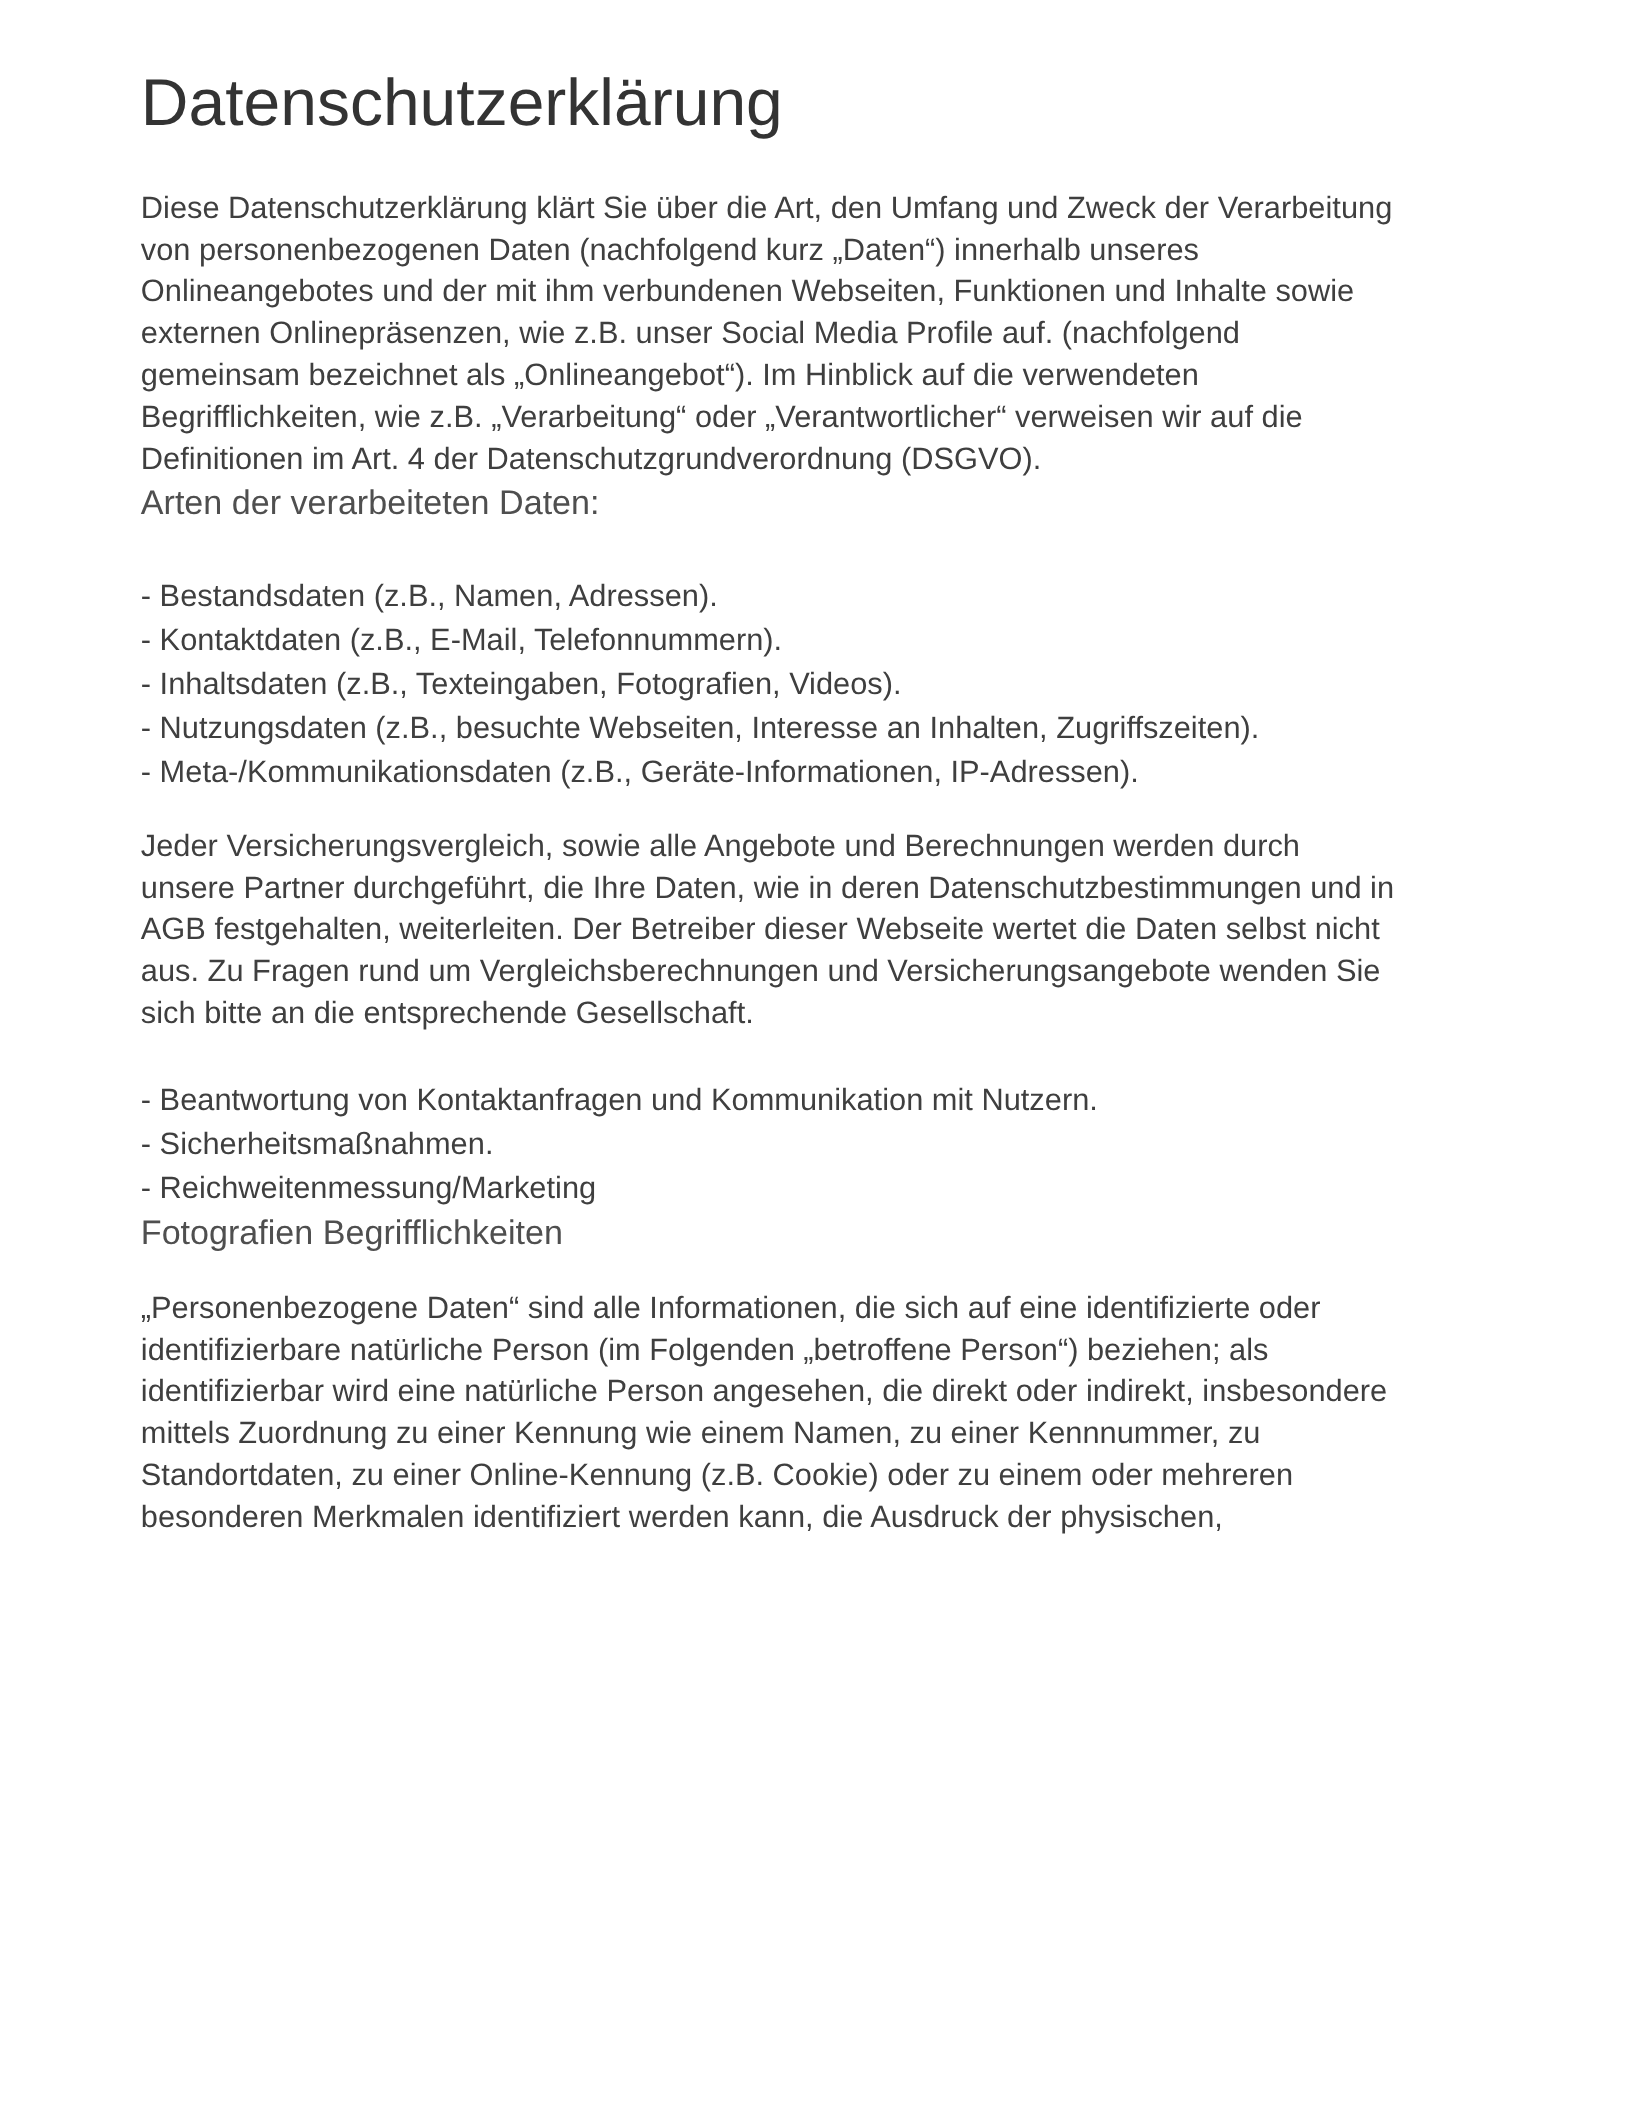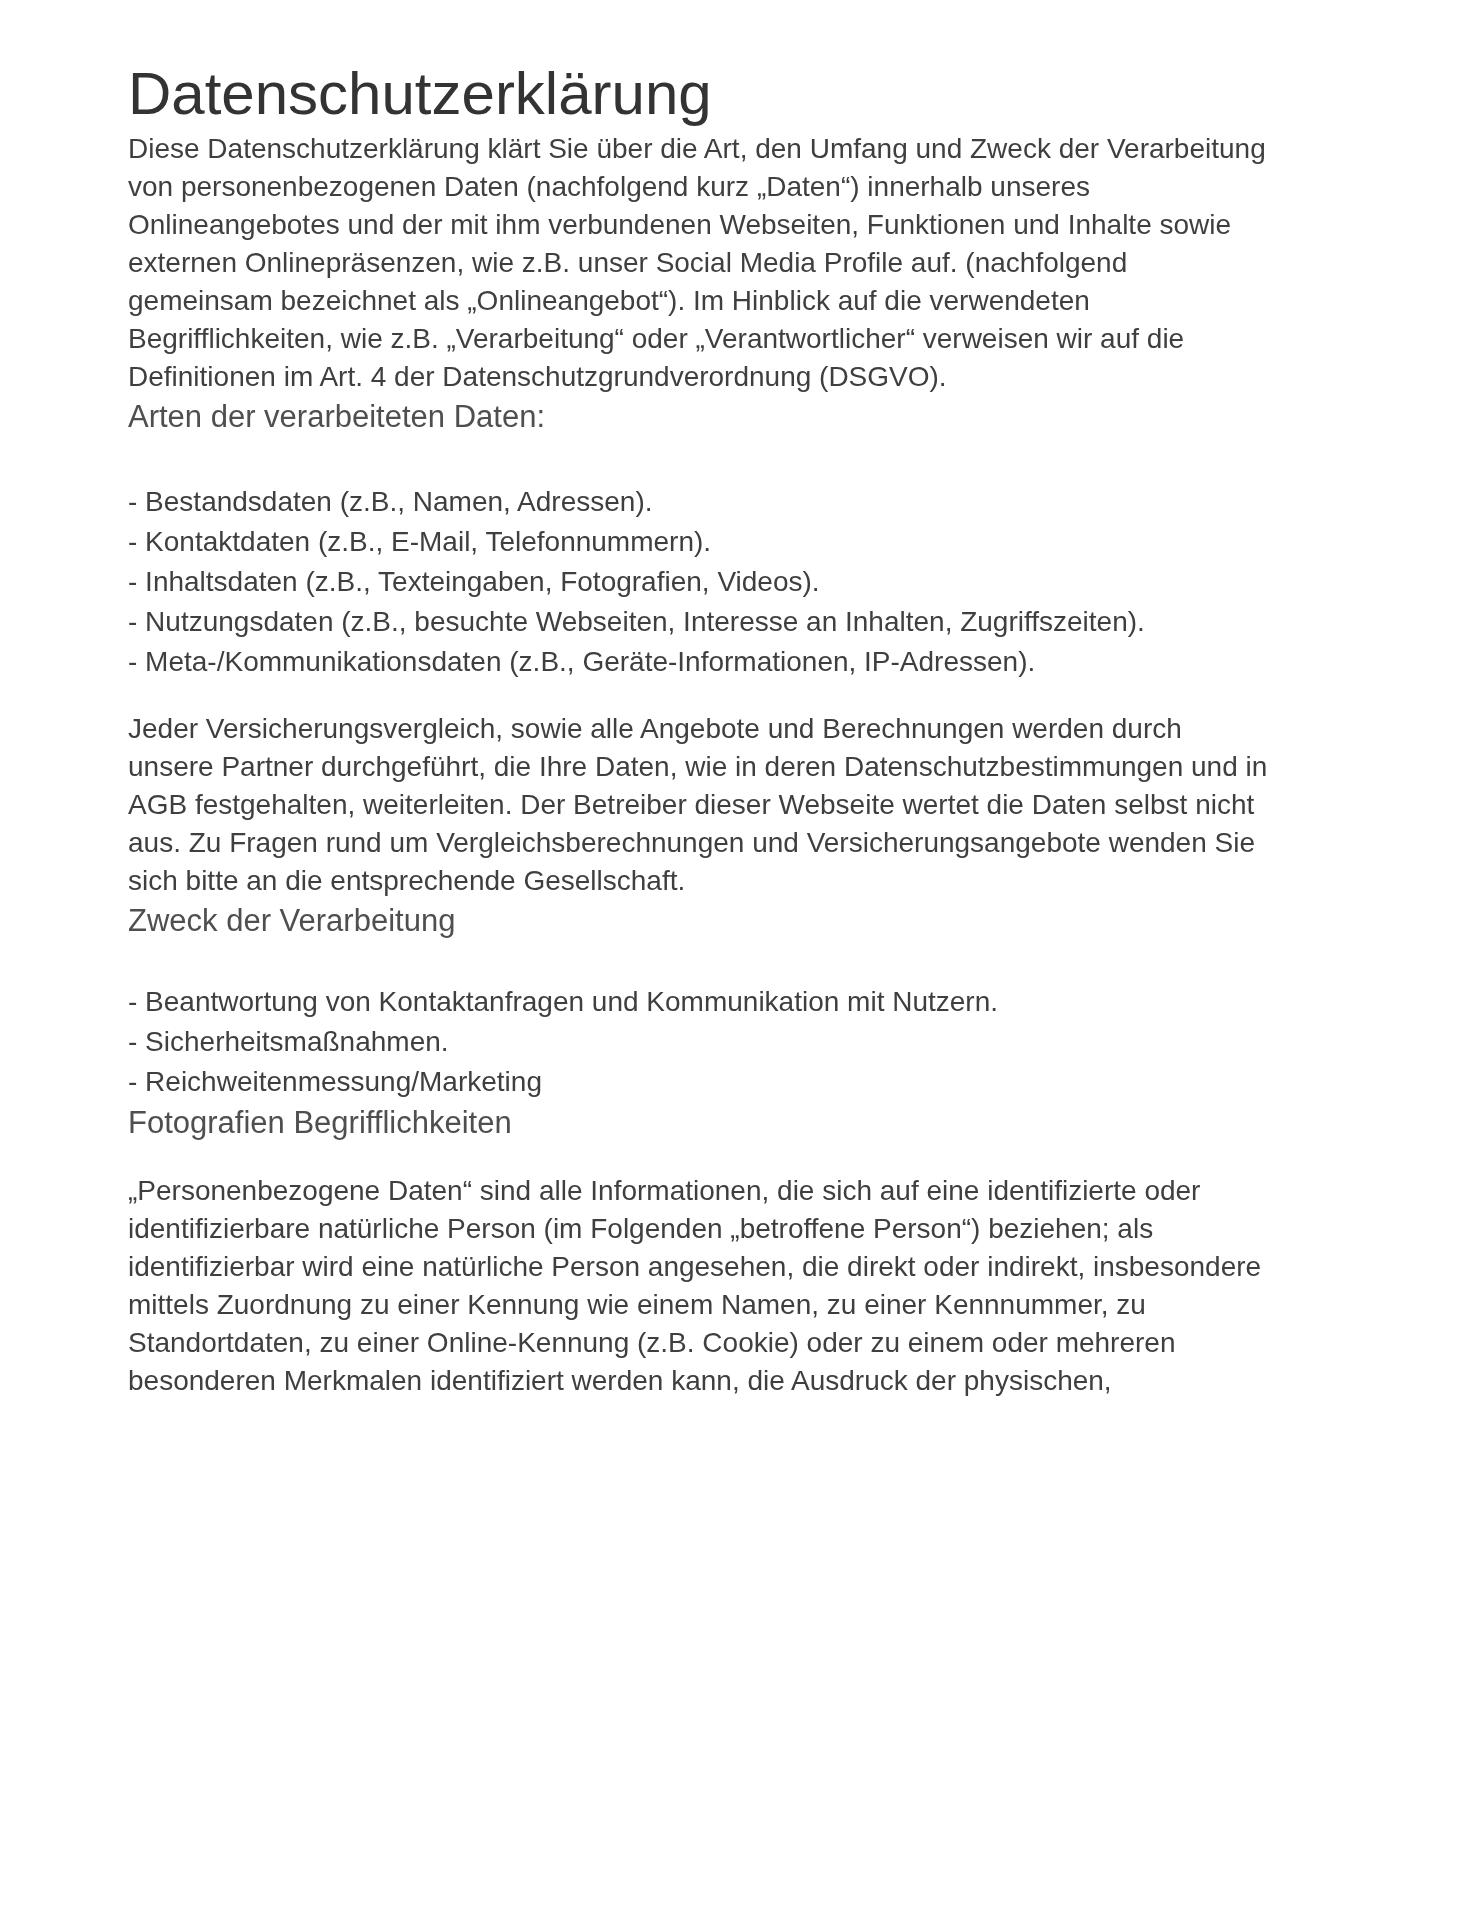--- a/index.html
+++ b/index.html
@@ -28,20 +28,21 @@
     margin: 58px 0 0 0;
   }
   .body-text {
     font-size: 28px;
     line-height: 38px;
     font-weight: 400;
     color: var(--body-text, #3f3f3f);
     margin: 0;
   }
   .intro {
+    margin-top: 40px;
   }
   h2.section-heading {
     font-size: 31px;
     line-height: 42px;
     font-weight: 400;
     color: var(--heading-text, #4f4f4f);
     margin: 0;
   }
   .h2-data-types { margin-top: 122px; }
   .h2-purpose   { margin-top: 116px; }
@@ -70,21 +71,20 @@
   <div class="item-list">
     <div class="body-text list-item">- Bestandsdaten (z.B., Namen, Adressen).</div>
     <div class="body-text list-item">- Kontaktdaten (z.B., E-Mail, Telefonnummern).</div>
     <div class="body-text list-item">- Inhaltsdaten (z.B., Texteingaben, Fotografien, Videos).</div>
     <div class="body-text list-item">- Nutzungsdaten (z.B., besuchte Webseiten, Interesse an Inhalten, Zugriffszeiten).</div>
     <div class="body-text list-item">- Meta-/Kommunikationsdaten (z.B., Geräte-Informationen, IP-Adressen).</div>
   </div>
 
   <p class="body-text partner-note">Jeder Versicherungsvergleich, sowie alle Angebote und Berechnungen werden durch unsere Partner durchgeführt, die Ihre Daten, wie in deren Datenschutzbestimmungen und in AGB festgehalten, weiterleiten. Der Betreiber dieser Webseite wertet die Daten selbst nicht aus. Zu Fragen rund um Vergleichsberechnungen und Versicherungsangebote wenden Sie sich bitte an die entsprechende Gesellschaft.</p>
 
-  <h2 class="section-heading h2-purpose">Zweck der Verarbeitung</h2>
 
   <div class="item-list purpose">
     <div class="body-text list-item">- Beantwortung von Kontaktanfragen und Kommunikation mit Nutzern.</div>
     <div class="body-text list-item">- Sicherheitsmaßnahmen.</div>
     <div class="body-text list-item">- Reichweitenmessung/Marketing</div>
   </div>
 
   <h2 class="section-heading h2-terms">Fotografien Begrifflichkeiten</h2>
 
   <p class="body-text terms-paragraph">„Personenbezogene Daten“ sind alle Informationen, die sich auf eine identifizierte oder identifizierbare natürliche Person (im Folgenden „betroffene Person“) beziehen; als identifizierbar wird eine natürliche Person angesehen, die direkt oder indirekt, insbesondere mittels Zuordnung zu einer Kennung wie einem Namen, zu einer Kennnummer, zu Standortdaten, zu einer Online-Kennung (z.B. Cookie) oder zu einem oder mehreren besonderen Merkmalen identifiziert werden kann, die Ausdruck der physischen,</p>

